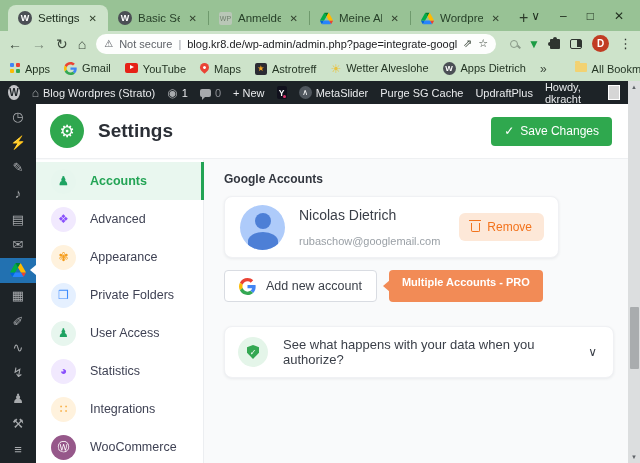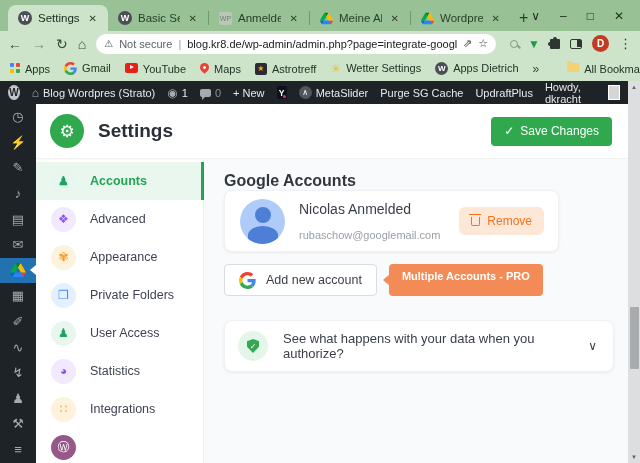--- a/index.html
+++ b/index.html
@@ -86,21 +86,21 @@
   .snav-item .chip { width:25px; height:25px; border-radius:50%; display:flex; align-items:center; justify-content:center; font-size:12px; flex:none; }
   .snav-item.active { background:#e9f7ef; color:#23a455; font-weight:bold; }
   .snav-item.active::after { content:""; position:absolute; right:-1px; top:0; width:3px; height:100%; background:#23a455; }
   .chip-green { background:#e7f6ee; color:#1ea362; }
   .chip-purple { background:#f1e9fe; color:#8950fc; }
   .chip-orange { background:#fff2dd; color:#f59c1a; }
   .chip-blue { background:#e5f0ff; color:#3d8bfd; }
   .chip-woo { background:#96588a; color:#fff; font-size:13px; }
 
   .content { position:absolute; left:168px; top:56px; width:424px; height:303px; padding:12px 0 0 20px; }
-  .content h2 { font-size:16px; font-weight:bold; color:#32363f; }
+  .content h2 { font-size:12px; font-weight:bold; color:#32363f; margin-bottom:10px; }
   .card { background:#fff; border-radius:8px; box-shadow:0 1px 3px rgba(40,50,60,.08); border:1px solid #f0f1f4; }
   .account-card { width:335px; height:62px; display:flex; align-items:center; padding:0 14px 0 15px; gap:14px; }
   .avatar { width:45px; height:45px; border-radius:50%; background:#aecbfa; position:relative; overflow:hidden; flex:none; }
   .avatar::before { content:""; position:absolute; width:16px; height:16px; border-radius:50%; background:#4d7fd6; left:14.5px; top:8px; }
   .avatar::after { content:""; position:absolute; width:30px; height:18px; border-radius:50% 50% 0 0; background:#4d7fd6; left:7.5px; top:27px; }
   .acct-name { font-size:14px; color:#3a3f48; }
   .acct-email { font-size:11px; color:#9aa0a6; margin-top:12px; }
   .remove-btn { margin-left:auto; background:#fde8d8; color:#f2731d; border:none; border-radius:6px; height:28px; padding:0 12px; font-size:12px; font-family:inherit; display:flex; align-items:center; gap:7px; }
   .trash { width:9px; height:9px; border:1.5px solid #f2731d; border-top:none; border-radius:0 0 2px 2px; position:relative; }
   .trash::before { content:""; position:absolute; left:-3px; top:-3px; width:12px; height:1.5px; background:#f2731d; }
@@ -228,21 +228,21 @@
     <div class="bm">
       <span class="pin-ico"></span>
       <span>Maps</span>
     </div>
     <div class="bm">
       <span class="astro-ico">★</span>
       <span>Astrotreff</span>
     </div>
     <div class="bm">
       <span class="sun-ico">☀</span>
-      <span>Wetter Settings</span>
+      <span>Wetter Alveslohe</span>
     </div>
     <div class="bm">
       <span class="favicon-w" style="width:13px;height:13px;font-size:8px">W</span>
       <span>Apps Dietrich</span>
     </div>
     <span class="bm-overflow">»</span>
     <span class="bm-bar-sep"></span>
     <div class="bm">
       <span class="folder-ico"></span>
       <span>All Bookmarks</span>
@@ -343,30 +343,31 @@
       <div class="snav-item">
         <span class="chip chip-purple">◕</span>
         <span>Statistics</span>
       </div>
       <div class="snav-item">
         <span class="chip chip-orange">∷</span>
         <span>Integrations</span>
       </div>
       <div class="snav-item">
         <span class="chip chip-woo">Ⓦ</span>
+        <span>WooCommerce</span>
       </div>
     </div>
 
     <div class="content">
       <h2>Google Accounts</h2>
 
       <div class="card account-card">
         <span class="avatar"></span>
         <div>
-          <div class="acct-name">Nicolas Anmelded</div>
+          <div class="acct-name">Nicolas Dietrich</div>
           <div class="acct-email">rubaschow@googlemail.com</div>
         </div>
         <button class="remove-btn">
           <span class="trash"></span>
           <span>Remove</span>
         </button>
       </div>
 
       <div class="add-row">
         <button class="add-btn">

